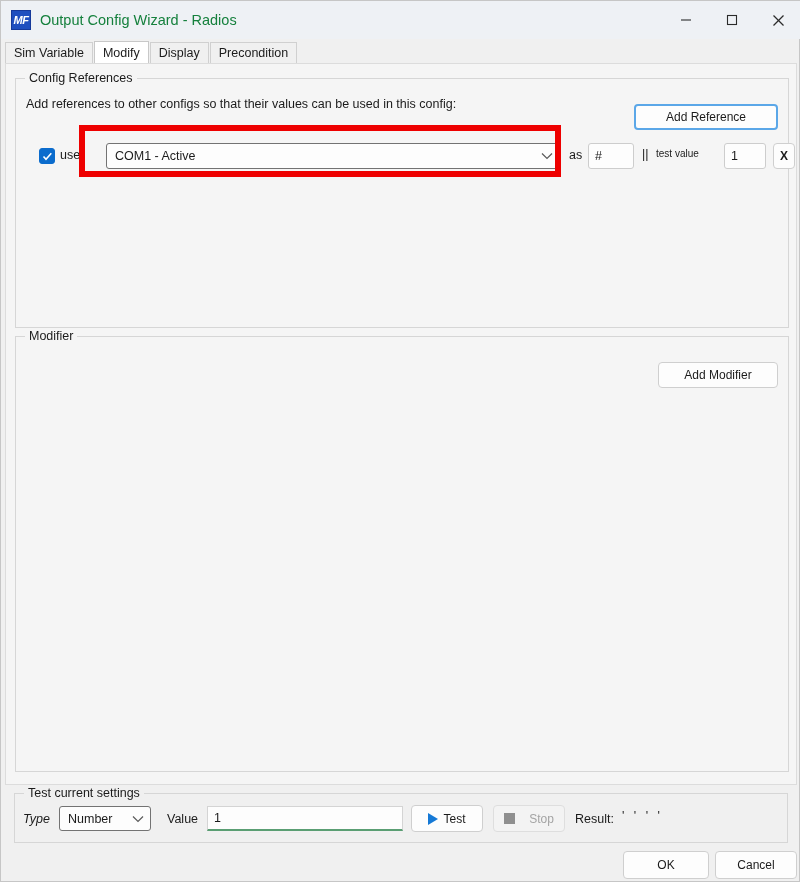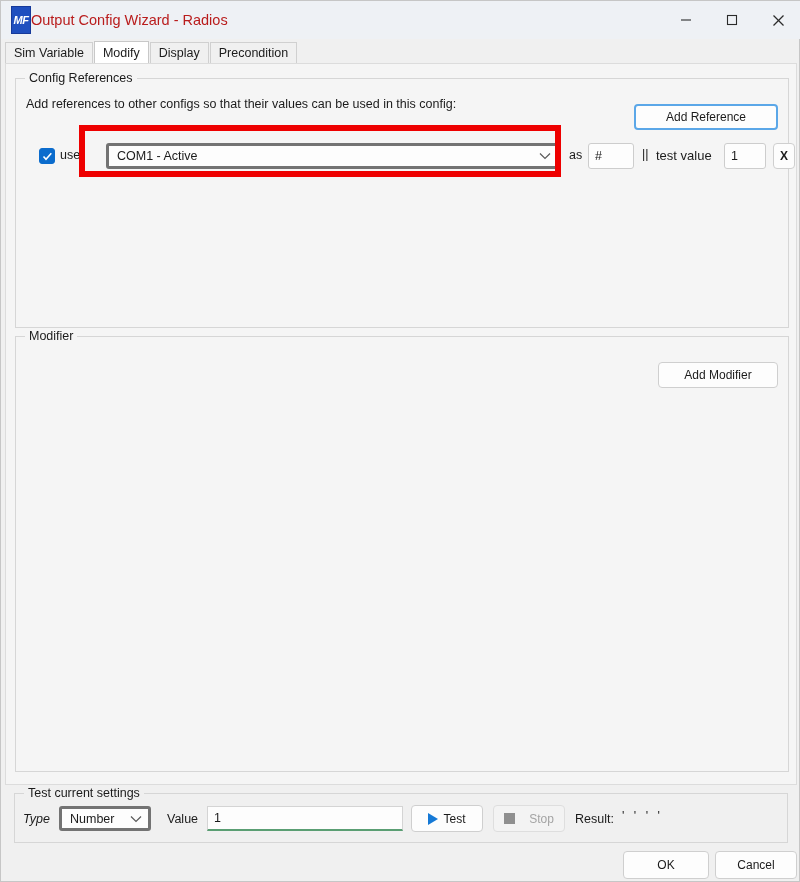--- a/index.html
+++ b/index.html
@@ -18,32 +18,32 @@
   }
 
   
   .titlebar {
     position: absolute; top: 0; left: 0;
     width: 800px; height: 38px;
     background: #eef1f5;
     display: flex; align-items: center;
   }
   .app-icon {
-    width: 20px; height: 28px;
-    margin-left: 10px; 
+    width: 20px; height: 20px;
+    margin-left: 10px; margin-right: 9px;
     background: #1f4fbf;
     border: 1px solid #16399a;
     display: flex; align-items: center; justify-content: center;
     font-size: 11px; font-weight: bold; font-style: italic;
     color: #ffffff; letter-spacing: -0.5px;
     font-family: "Liberation Sans", sans-serif;
     line-height: 1;
   }
   .title-text {
-    font-size: 14.5px; color: #b91c1c;
+    font-size: 14.5px; color: #15803d;
     white-space: nowrap;
   }
   .win-btns {
     position: absolute; right: 0; top: 0;
     height: 38px; display: flex;
   }
   .win-btn {
     width: 46px; height: 38px;
     display: flex; align-items: center; justify-content: center;
     color: #2b2b2b;
@@ -145,21 +145,21 @@
     display: flex; align-items: center; justify-content: center;
   }
   .checkbox svg { display: block; }
   .lbl-use {
     position: absolute; left: 34px; top: 7px;
     font-size: 12.5px; color: #1b1b1b;
   }
   .combo {
     position: absolute;
     background: #fdfdfd;
-    border: 3px solid #737373;
+    border: 1px solid #737373;
     border-radius: 3px;
     display: flex; align-items: center;
     font-size: 12.5px; color: #1b1b1b;
   }
   .combo .cval { padding-left: 8px; flex: 1; white-space: nowrap; }
   .combo .chev { width: 24px; display: flex; align-items: center; justify-content: center; }
   #combo-reference { left: 80px; top: 2px; width: 454px; height: 26px; }
 
   .lbl-as {
     position: absolute; left: 543px; top: 7px;
@@ -174,21 +174,21 @@
     padding-left: 6px;
     display: flex; align-items: center;
   }
   #txt-as { left: 562px; top: 2px; width: 46px; height: 26px; }
   .lbl-pipe {
     position: absolute; left: 616px; top: 6px;
     font-size: 12.5px; color: #1b1b1b;
   }
   .lbl-testvalue {
     position: absolute; left: 630px; top: 7px;
-    font-size: 13px; color: #1b1b1b;
+    font-size: 10px; color: #1b1b1b;
   }
   #txt-testvalue { left: 698px; top: 2px; width: 42px; height: 26px; }
   #btn-remove-ref {
     position: absolute; left: 747px; top: 2px;
     width: 22px; height: 26px;
     font-weight: bold; font-size: 12px;
   }
 
   
   #red-highlight {

